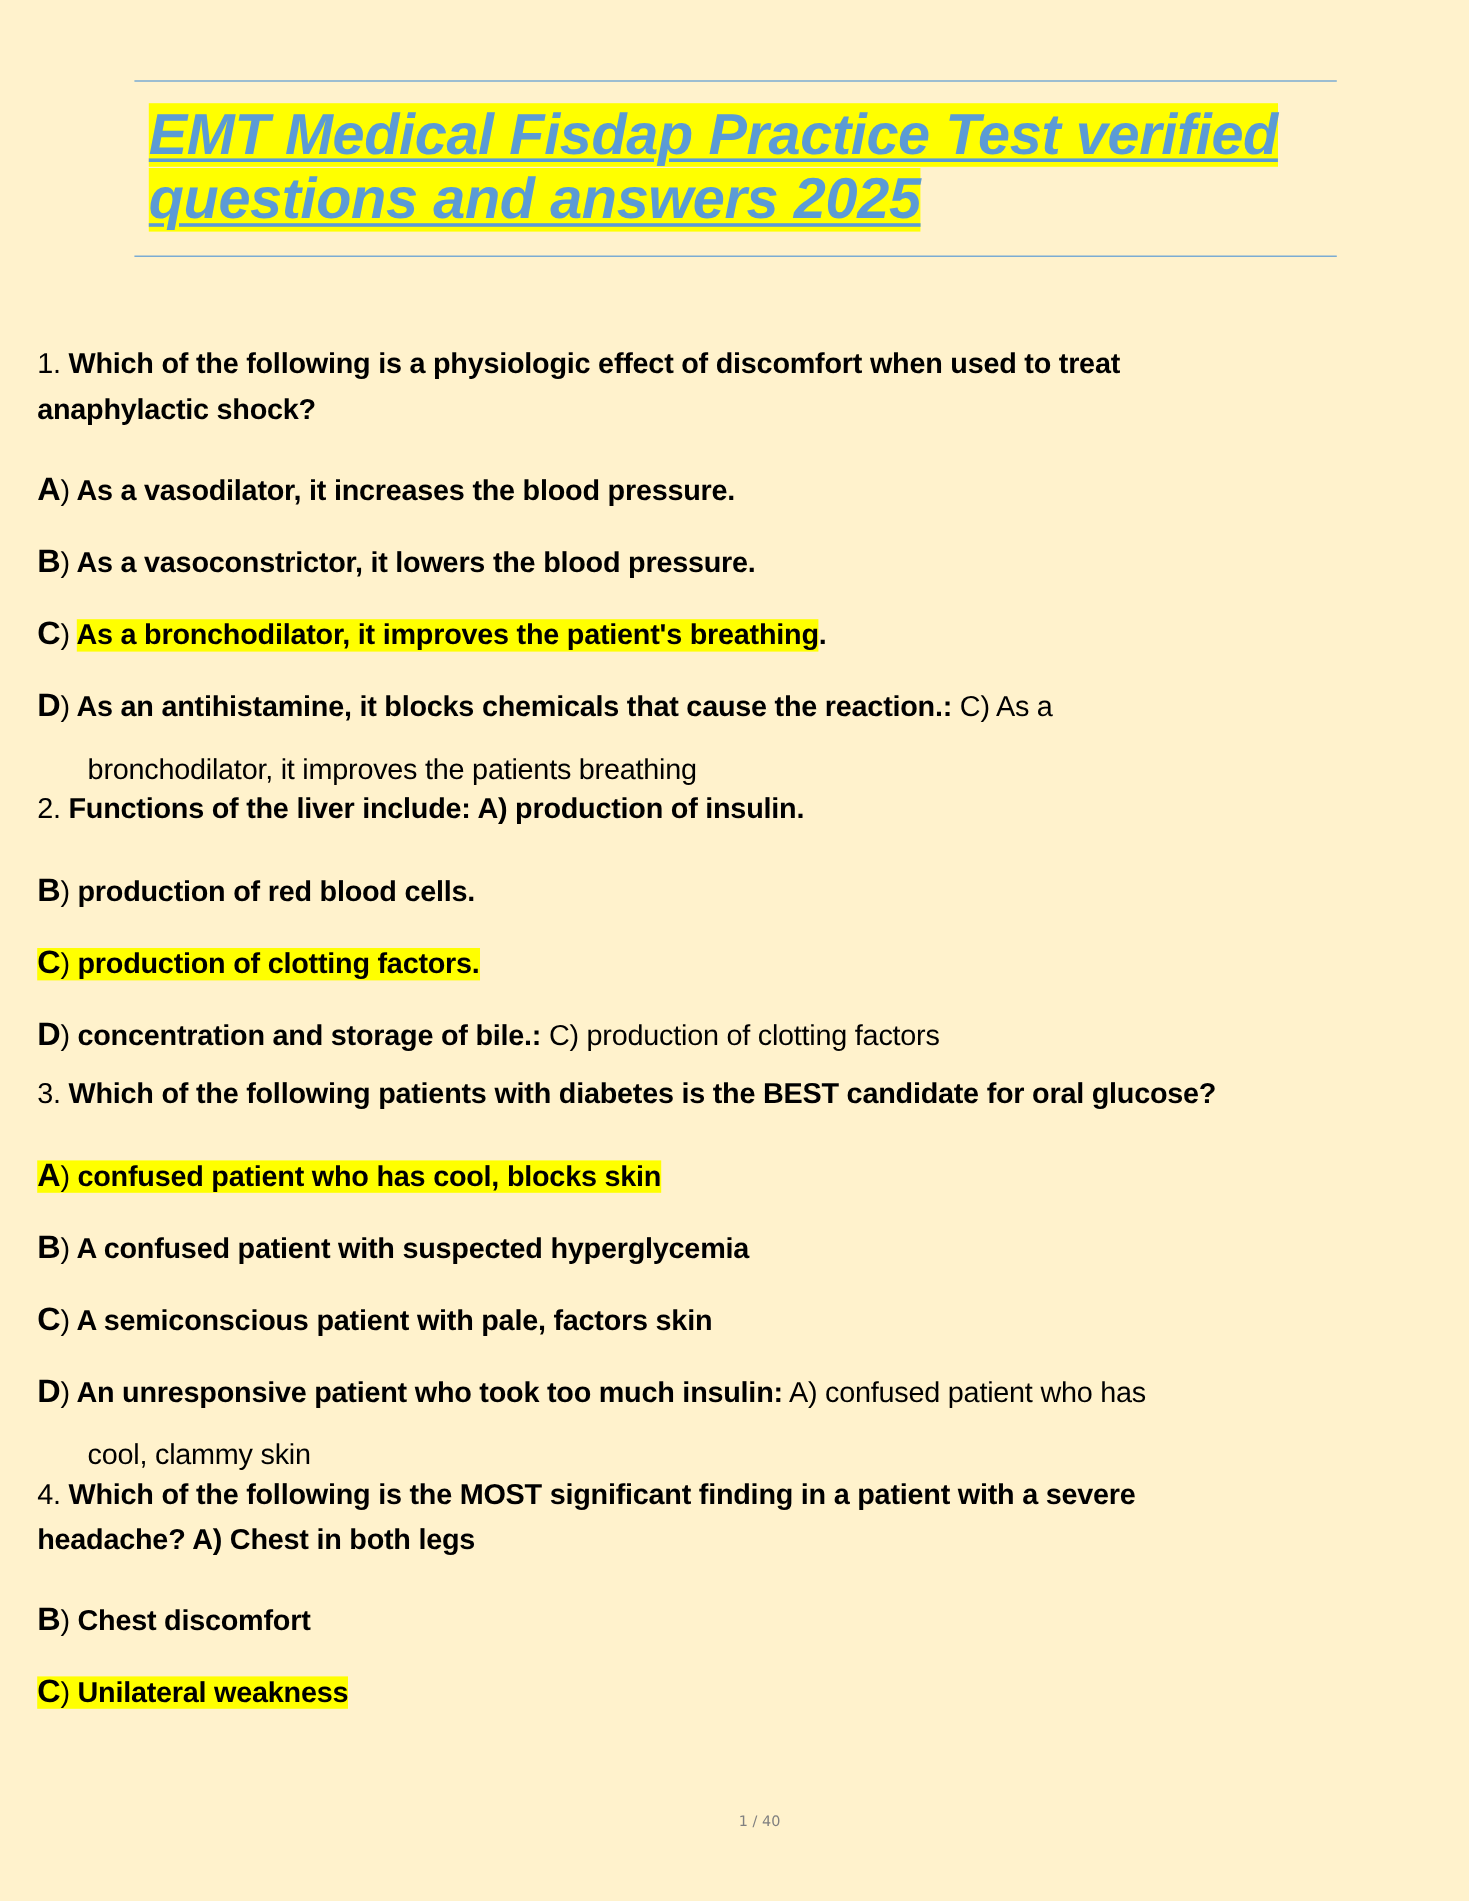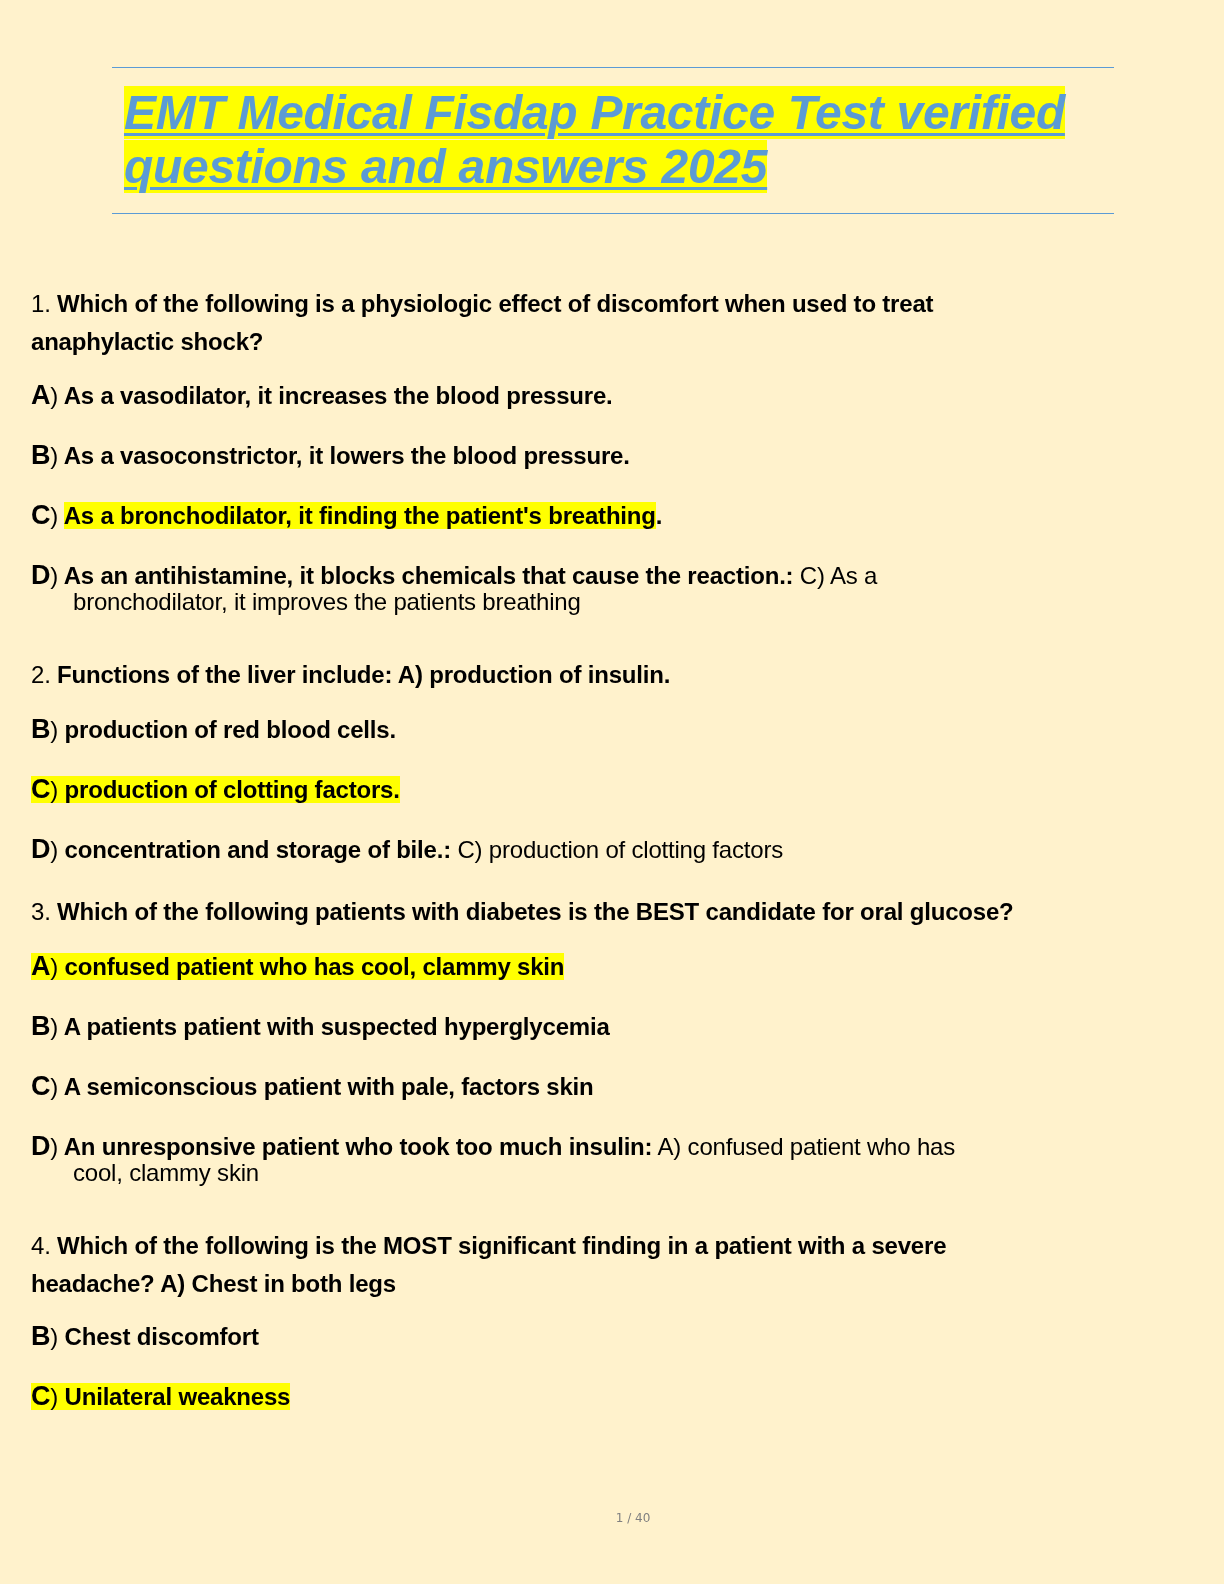--- a/index.html
+++ b/index.html
@@ -56,21 +56,21 @@
     font-size: 24px;
     line-height: 38px;
     font-weight: bold;
     letter-spacing: -0.2px;
   }
   .q .num { font-weight: normal; }
   .opt {
     position: absolute;
     left: 0;
     font-size: 24px;
-    line-height: 26px;
+    line-height: 52px;
     font-weight: bold;
     letter-spacing: -0.2px;
   }
   .opt .letter {
     font-size: 27px;
     font-weight: bold;
   }
   .opt .paren { font-weight: normal; }
   .opt .ans {
     font-weight: normal;
@@ -113,21 +113,21 @@
   <div class="opt" style="top:382px;">
     <span class="letter">A</span><span class="paren">)</span>
     <span>As a vasodilator, it increases the blood pressure.</span>
   </div>
   <div class="opt" style="top:442px;">
     <span class="letter">B</span><span class="paren">)</span>
     <span>As a vasoconstrictor, it lowers the blood pressure.</span>
   </div>
   <div class="opt" style="top:502px;">
     <span class="letter">C</span><span class="paren">)</span>
-    <span class="hl">As a bronchodilator, it finding the patient's breathing</span><span>.</span>
+    <span class="hl">As a bronchodilator, it improves the patient's breathing</span><span>.</span>
   </div>
   <div class="opt" style="top:562px;">
     <span class="letter">D</span><span class="paren">)</span>
     <span>As an antihistamine, it blocks chemicals that cause the reaction.:</span><span class="ans"> C) As a</span>
     <span class="cont">bronchodilator, it improves the patients breathing</span>
   </div>
 
   <div class="q" style="top:656px;">
     <span class="num">2.</span>
     <span>Functions of the liver include: A) production of insulin.</span>
@@ -144,25 +144,25 @@
     <span class="letter">D</span><span class="paren">)</span>
     <span>concentration and storage of bile.:</span><span class="ans"> C) production of clotting factors</span>
   </div>
 
   <div class="q" style="top:893px;">
     <span class="num">3.</span>
     <span>Which of the following patients with diabetes is the BEST candidate for oral glucose?</span>
   </div>
   <div class="opt" style="top:953px;">
     <span class="hl"><span class="letter">A</span><span class="paren">)</span>
-    <span>confused patient who has cool, clammy skin</span></span>
+    <span>confused patient who has cool, blocks skin</span></span>
   </div>
   <div class="opt" style="top:1013px;">
     <span class="letter">B</span><span class="paren">)</span>
-    <span>A patients patient with suspected hyperglycemia</span>
+    <span>A confused patient with suspected hyperglycemia</span>
   </div>
   <div class="opt" style="top:1073px;">
     <span class="letter">C</span><span class="paren">)</span>
     <span>A semiconscious patient with pale, factors skin</span>
   </div>
   <div class="opt" style="top:1133px;">
     <span class="letter">D</span><span class="paren">)</span>
     <span>An unresponsive patient who took too much insulin:</span><span class="ans"> A) confused patient who has</span>
     <span class="cont">cool, clammy skin</span>
   </div>

